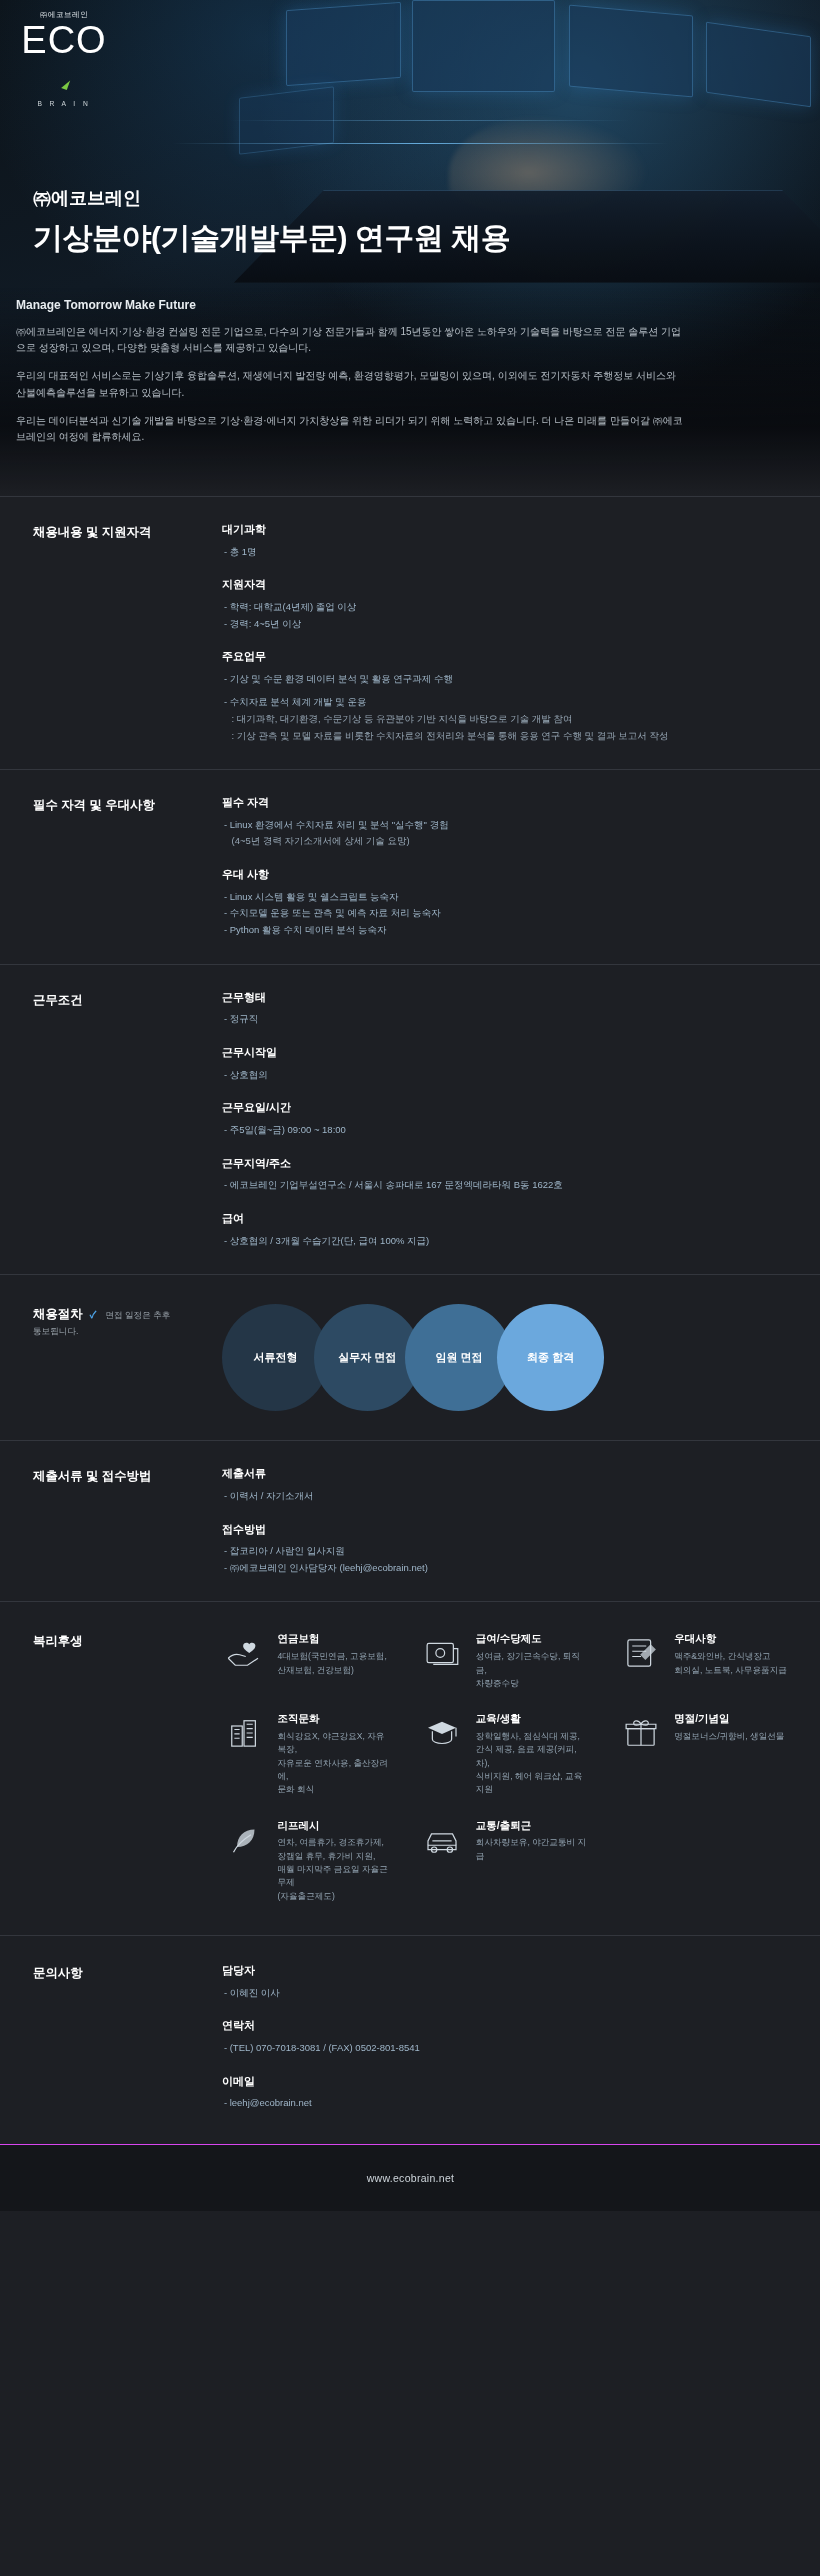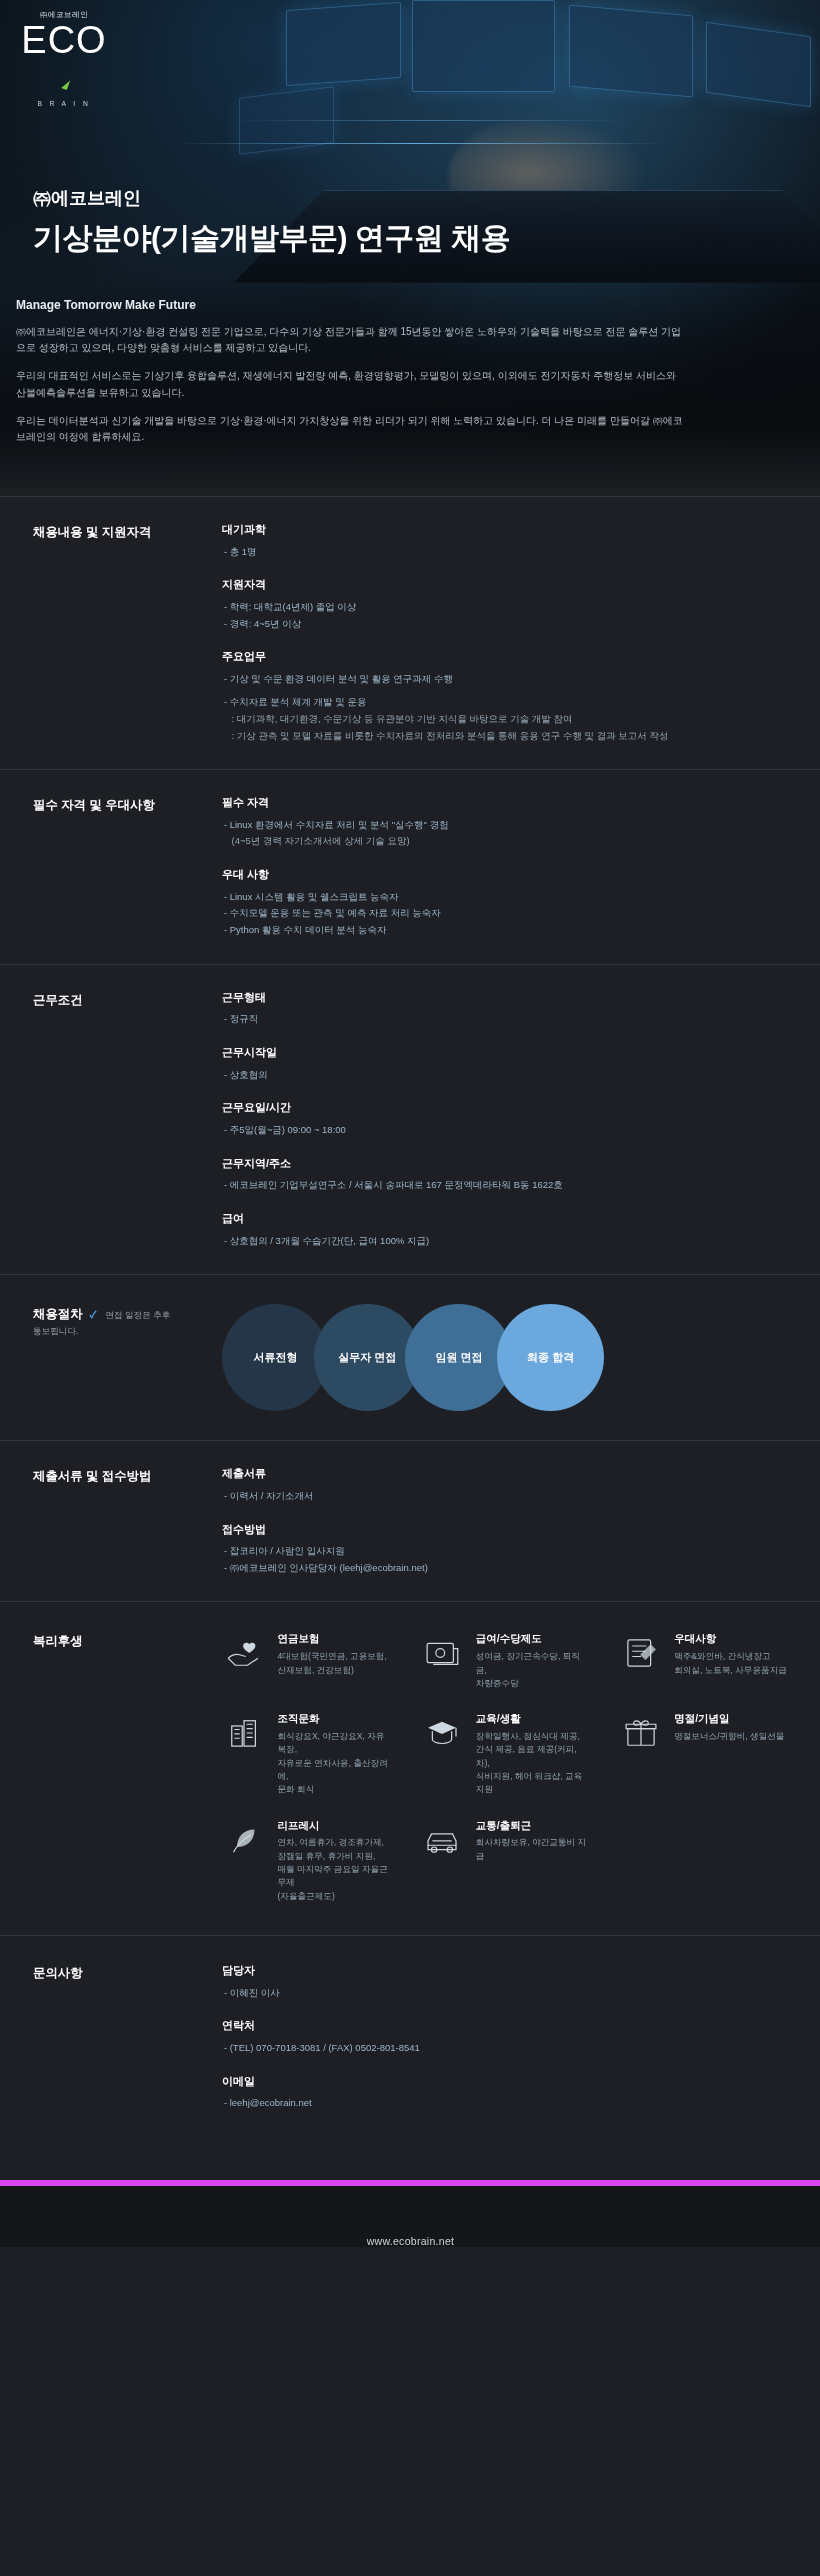--- a/index.html
+++ b/index.html
@@ -219,27 +219,26 @@
   }
   .bdesc {
     font-size: 8.6px; color: #93a4b2; line-height: 1.55;
   }
 
   
   .footer {
     height: 67px;
     background: #14161a;
     display: flex;
-    align-items: flex-end;
+    align-items: center;
     justify-content: center;
     font-size: 10.5px;
     color: #cfd6dc;
     letter-spacing: 0.3px;
-    border-top: 6px solid #d946ef;
-    margin-top: 36px;
+    border-top: 1px solid #d946ef;
   }
 </style>
 </head>
 <body>
 
 <div class="page">
 
   <div class="hero">
     <div class="hero-photo">
       <div class="scr s1"></div>

